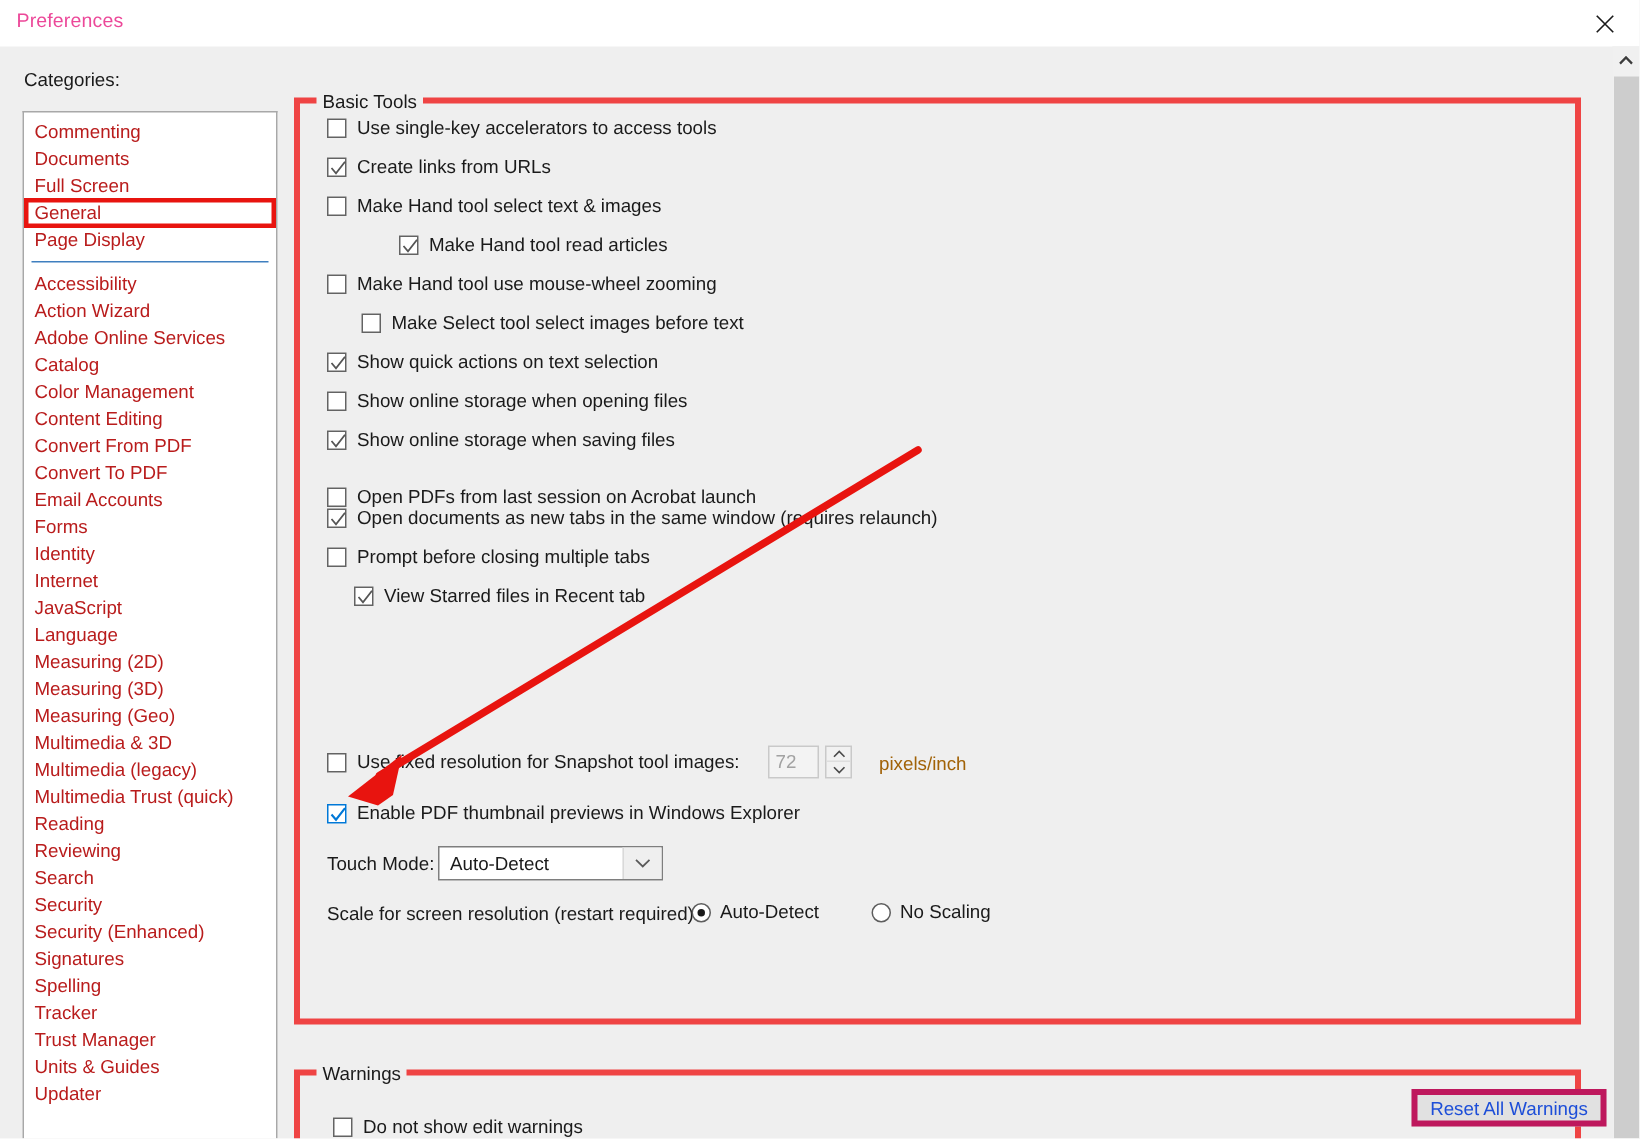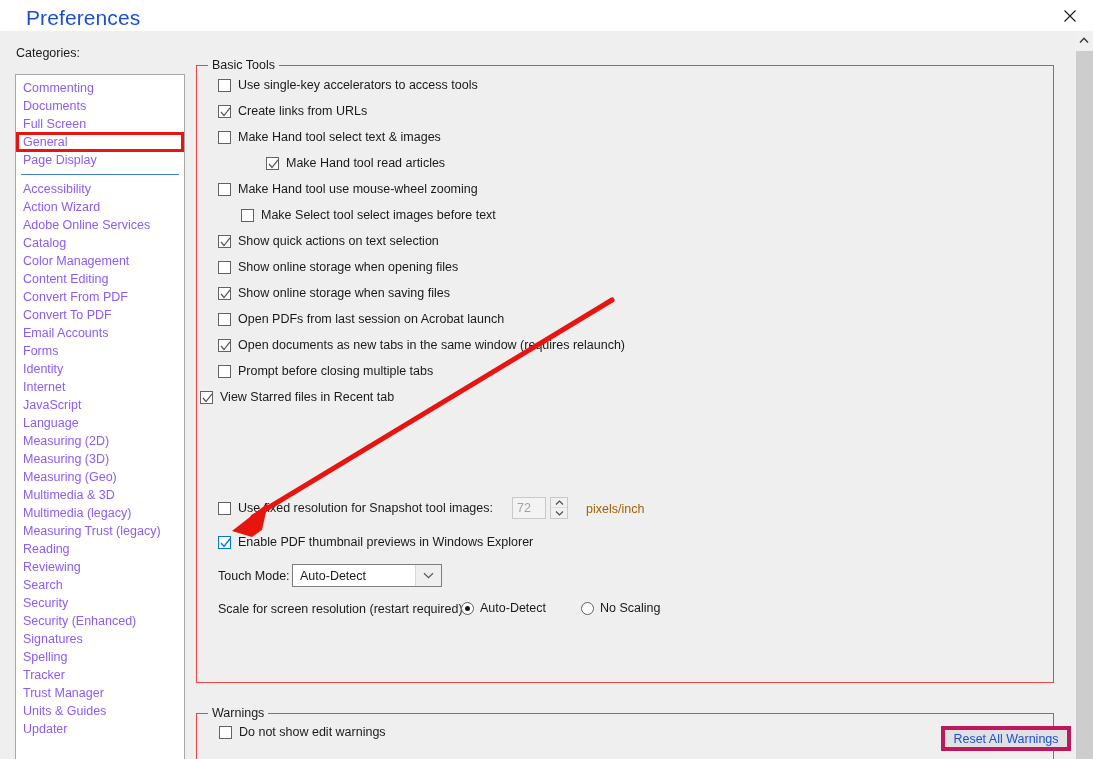--- a/index.html
+++ b/index.html
@@ -17,22 +17,22 @@
     overflow: hidden;
   }
 
   
   .titlebar {
     position: absolute; left: 0; top: 0;
     width: 1093px; height: 31px;
     background: #ffffff;
   }
   .titlebar-text {
-    position: absolute; left: 26px; top: 6px;
-    font-size: 21px; color: #1d4ed8;
+    position: absolute; left: 11px; top: 6px;
+    font-size: 13px; color: #ec4899;
     letter-spacing: 0.1px;
     white-space: nowrap;
   }
   .close-btn {
     position: absolute; right: 0; top: 0;
     width: 46px; height: 31px;
     display: flex; align-items: center; justify-content: center;
     cursor: default;
   }
   .close-btn svg { display: block; }
@@ -51,40 +51,40 @@
     border-bottom: none;
     overflow: hidden;
     padding-top: 4px;
   }
   .cat-item {
     position: relative;
     height: 18px;
     line-height: 18px;
     padding-left: 7px;
     font-size: 12.5px;
-    color: #8b5cf6;
+    color: #b91c1c;
     white-space: nowrap;
     cursor: default;
   }
   .cat-sep {
     height: 11px;
     position: relative;
   }
   .cat-sep::after {
     content: "";
     position: absolute;
     left: 5px; right: 5px; top: 5px;
     height: 1px;
     background: #3f7fbf;
   }
 
   
   .group {
     position: absolute;
-    border: 1px solid #ef4444;
+    border: 4px solid #ef4444;
     background: #efefef;
   }
   .group-title {
     position: absolute;
     top: -8px; left: 11px;
     background: #efefef;
     padding: 0 4px;
     font-size: 12.5px;
     color: #1a1a1a;
     white-space: nowrap;
@@ -289,21 +289,21 @@
     <div class="cat-item">Forms</div>
     <div class="cat-item">Identity</div>
     <div class="cat-item">Internet</div>
     <div class="cat-item">JavaScript</div>
     <div class="cat-item">Language</div>
     <div class="cat-item">Measuring (2D)</div>
     <div class="cat-item">Measuring (3D)</div>
     <div class="cat-item">Measuring (Geo)</div>
     <div class="cat-item">Multimedia &amp; 3D</div>
     <div class="cat-item">Multimedia (legacy)</div>
-    <div class="cat-item">Measuring Trust (legacy)</div>
+    <div class="cat-item">Multimedia Trust (quick)</div>
     <div class="cat-item">Reading</div>
     <div class="cat-item">Reviewing</div>
     <div class="cat-item">Search</div>
     <div class="cat-item">Security</div>
     <div class="cat-item">Security (Enhanced)</div>
     <div class="cat-item">Signatures</div>
     <div class="cat-item">Spelling</div>
     <div class="cat-item">Tracker</div>
     <div class="cat-item">Trust Manager</div>
     <div class="cat-item">Units &amp; Guides</div>
@@ -378,21 +378,21 @@
 
   <div class="cbrow" style="left:218px; top:286px;">
     <span class="cbox checked">
       <svg class="tick" viewBox="0 0 11 12">
           <path d="M1 6 L4 9.5 L10 1.8" stroke="#555" stroke-width="1.2" fill="none"></path>
         </svg>
     </span>
     <span class="cbrow-label">Show online storage when saving files</span>
   </div>
 
-  <div class="cbrow" style="left:218px; top:312px;justify-content:center;">
+  <div class="cbrow" style="left:218px; top:324px;justify-content:center;">
     <span class="cbox">
       
     </span>
     <span class="cbrow-label">Open PDFs from last session on Acrobat launch</span>
   </div>
 
   <div class="cbrow" style="left:218px; top:338px;">
     <span class="cbox checked">
       <svg class="tick" viewBox="0 0 11 12">
           <path d="M1 6 L4 9.5 L10 1.8" stroke="#555" stroke-width="1.2" fill="none"></path>
@@ -401,21 +401,21 @@
     <span class="cbrow-label">Open documents as new tabs in the same window (requires relaunch)</span>
   </div>
 
   <div class="cbrow" style="left:218px; top:364px;">
     <span class="cbox">
       
     </span>
     <span class="cbrow-label">Prompt before closing multiple tabs</span>
   </div>
 
-  <div class="cbrow" style="left:200px; top:390px;">
+  <div class="cbrow" style="left:236px; top:390px;">
     <span class="cbox checked">
       <svg class="tick" viewBox="0 0 11 12">
           <path d="M1 6 L4 9.5 L10 1.8" stroke="#555" stroke-width="1.2" fill="none"></path>
         </svg>
     </span>
     <span class="cbrow-label">View Starred files in Recent tab</span>
   </div>
 
   <div class="cbrow" style="left:218px; top:501px;">
     <span class="cbox">
@@ -467,21 +467,21 @@
       </span>
     <span class="radio-label">Auto-Detect</span>
   </div>
   <div class="radio-row" style="left:581px; top:601px;">
     <span class="radio"></span>
     <span class="radio-label">No Scaling</span>
   </div>
 
   <div class="group" id="warnings">
     <div class="group-title">Warnings</div>
-    <div class="cbrow" style="left:22px; top:11px;justify-content:flex-end;">
+    <div class="cbrow" style="left:22px; top:27px;justify-content:flex-end;">
       <span class="cbox">
         
       </span>
       <span class="cbrow-label">Do not show edit warnings</span>
     </div>
   </div>
   <div class="btn">Reset All Warnings</div>
 
   <div class="scrollbar">
     <div class="sb-up">

